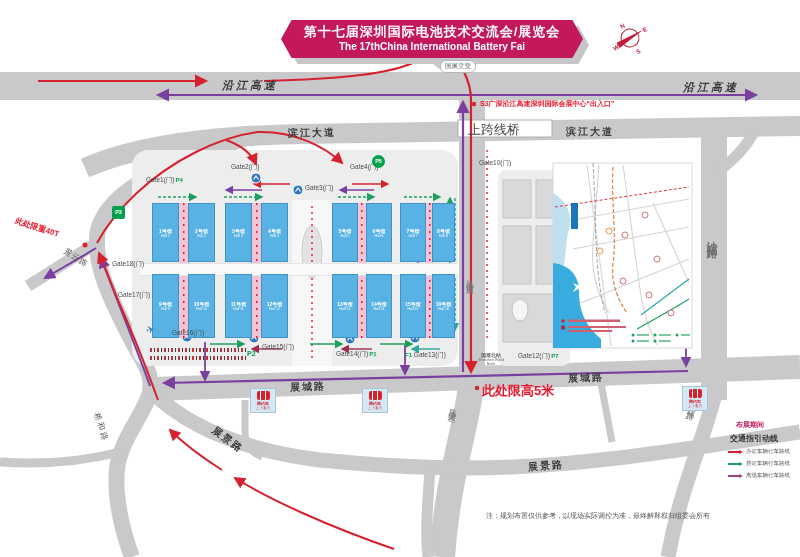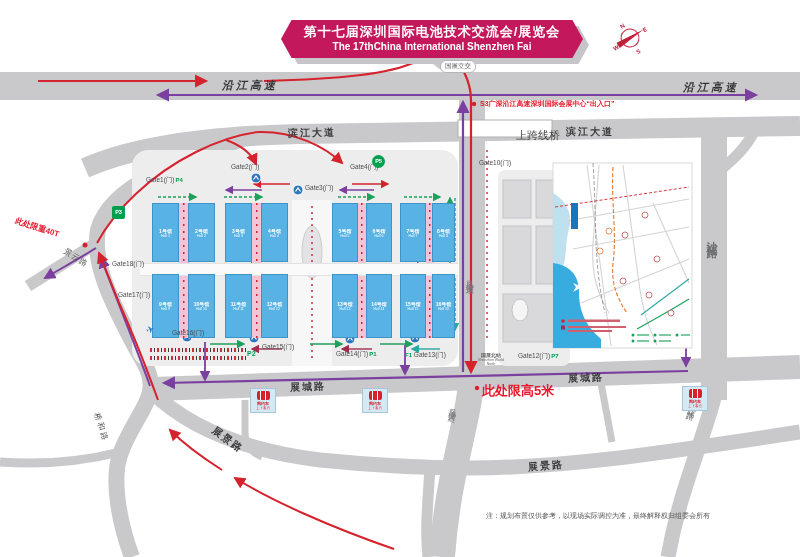--- a/index.html
+++ b/index.html
@@ -340,30 +340,30 @@
       </div>
     </div>
 
 <div class="queue" style="left:150px;top:348px;width:96px;"></div>
 <div class="queue" style="left:150px;top:356px;width:96px;"></div>
 
 <div class="banner-wrap">
   <div class="banner-sh"></div>
   <div class="banner">
     <div class="t1">第十七届深圳国际电池技术交流会/展览会</div>
-    <div class="t2">The 17thChina International Shenzhen Fai</div>
+    <div class="t2">The 17thChina International Battery Fai</div>
   </div>
 </div>
 
 <div class="pill" style="left:440px;top:60px;">国展立交</div>
 <div class="lbl hwy-lbl" style="left:222px;top:79px;">沿江高速</div>
 <div class="lbl hwy-lbl" style="left:683px;top:81px;">沿江高速</div>
 <div class="lbl red-note" style="left:480px;top:100px;font-size:7px;">S3广深沿江高速深圳国际会展中心“出入口”</div>
 <div class="lbl road-lbl" style="left:288px;top:127px;transform:rotate(-1deg);">滨江大道</div>
-<div class="lbl" style="left:468px;top:129px;font-size:11px;color:#444;margin-left:48px;">上跨线桥</div>
+<div class="lbl" style="left:468px;top:123px;font-size:13px;color:#444;">上跨线桥</div>
 <div class="lbl road-lbl" style="left:566px;top:126px;">滨江大道</div>
 <div class="lbl vert" style="left:706px;top:232px;font-size:11px;color:#6f7072;font-weight:bold;">沙福路</div>
 <div class="lbl vert" style="left:688px;top:400px;font-size:8px;color:#6f7072;transform:rotate(18deg);">沙福路</div>
 <div class="lbl vert" style="left:464px;top:274px;font-size:8px;color:#77787b;letter-spacing:2px;">凤塘大道</div>
 <div class="lbl vert" style="left:448px;top:402px;font-size:8px;color:#77787b;letter-spacing:2px;transform:rotate(10deg);">凤塘大道</div>
 <div class="lbl road-lbl" style="left:290px;top:381px;transform:rotate(-2deg);">展城路</div>
 <div class="lbl road-lbl" style="left:568px;top:372px;transform:rotate(-2deg);">展城路</div>
 <div class="lbl road-lbl" style="left:210px;top:434px;transform:rotate(36deg);">展景路</div>
 <div class="lbl road-lbl" style="left:528px;top:460px;transform:rotate(-5deg);">展景路</div>
 <div class="lbl" style="left:100px;top:412px;font-size:8px;color:#555;transform:rotate(72deg);transform-origin:left top;letter-spacing:2px;">桥和路</div>
@@ -404,16 +404,37 @@
   <div class="pk-icon"></div>
   <div class="pk-t1">网约车</div>
   <div class="pk-t2">上下客点</div>
 </div>
 <div class="pickup" style="left:682px;top:386px;">
   <div class="pk-icon"></div>
   <div class="pk-t1">网约车</div>
   <div class="pk-t2">上下客点</div>
 </div>
 
+<div class="legend">
+  <div class="lg-title">布展期间</div>
+  <div class="lg-sub">交通指引动线</div>
+  <div id="legend-rows">
+        <div class="lg-row">
+          <span class="lg-line" style="background:#d5232e"></span>
+          <span class="lg-arr" style="border-left-color:#d5232e"></span>
+          <span class="lg-txt">办证车辆行车路线</span>
+        </div>
+        <div class="lg-row">
+          <span class="lg-line" style="background:#1ca05c"></span>
+          <span class="lg-arr" style="border-left-color:#1ca05c"></span>
+          <span class="lg-txt">持证车辆行车路线</span>
+        </div>
+        <div class="lg-row">
+          <span class="lg-line" style="background:#a04478"></span>
+          <span class="lg-arr" style="border-left-color:#a04478"></span>
+          <span class="lg-txt">离场车辆行车路线</span>
+        </div>
+      </div>
+</div>
 
 <div class="note" style="left:486px;top:511px;">注：规划布置仅供参考，以现场实际调控为准，最终解释权归组委会所有</div>
 
 </div>
 
 </body></html>

